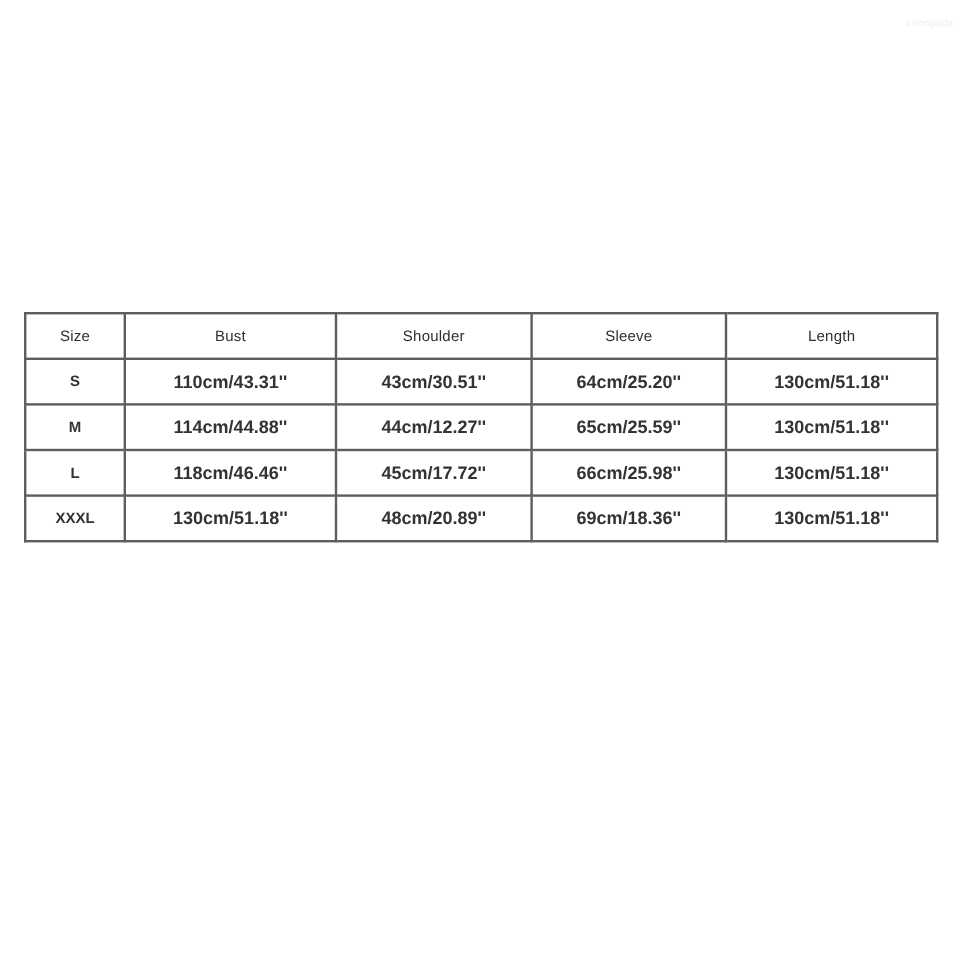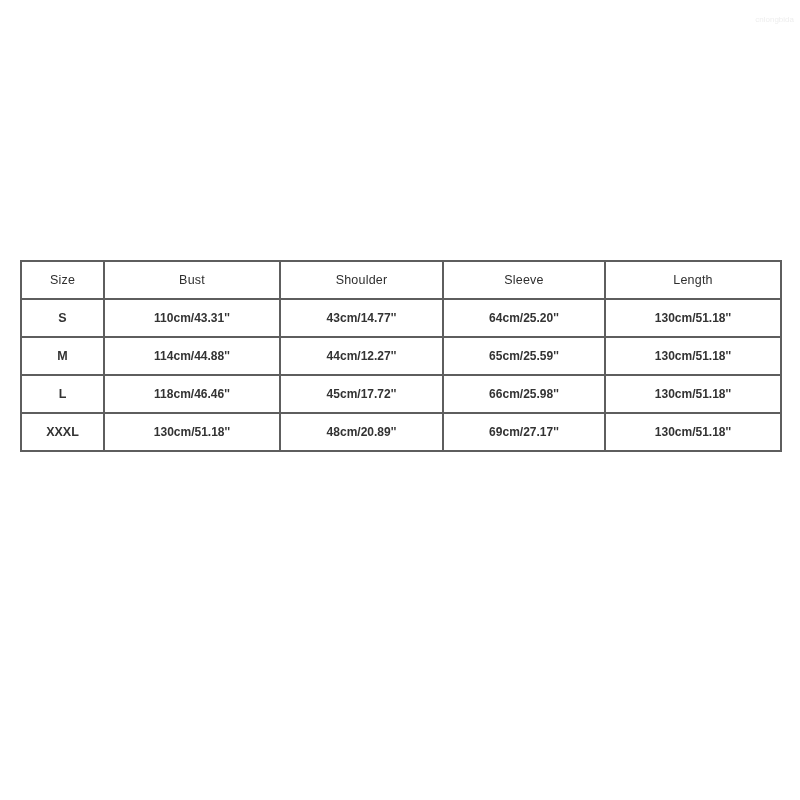--- a/index.html
+++ b/index.html
@@ -29,21 +29,21 @@
       width: 760px;
       border-collapse: collapse;
       table-layout: fixed;
       border: 2px solid #6a6a6a;
     }
     .size-table th, .size-table td {
       border: 2px solid #5e5e5e;
       height: 36px;
       text-align: center;
       vertical-align: middle;
-      font-size: 12px;
+      font-size: 15px;
       font-weight: bold;
       color: #333333;
       padding: 0;
     }
     .size-table th {
       font-weight: normal;
       font-size: 12.5px;
       color: #2e2e2e;
       letter-spacing: 0.2px;
     }
@@ -75,21 +75,21 @@
       <th>Bust</th>
       <th>Shoulder</th>
       <th>Sleeve</th>
       <th>Length</th>
     </tr>
   </thead>
   <tbody>
     <tr>
       <td class="size-cell">S</td>
       <td>110cm/43.31''</td>
-      <td>43cm/14.77''</td>
+      <td>43cm/30.51''</td>
       <td>64cm/25.20''</td>
       <td>130cm/51.18''</td>
     </tr>
     <tr>
       <td class="size-cell">M</td>
       <td>114cm/44.88''</td>
       <td>44cm/12.27''</td>
       <td>65cm/25.59''</td>
       <td>130cm/51.18''</td>
     </tr>
@@ -97,17 +97,17 @@
       <td class="size-cell">L</td>
       <td>118cm/46.46''</td>
       <td>45cm/17.72''</td>
       <td>66cm/25.98''</td>
       <td>130cm/51.18''</td>
     </tr>
     <tr>
       <td class="size-cell">XXXL</td>
       <td>130cm/51.18''</td>
       <td>48cm/20.89''</td>
-      <td>69cm/27.17''</td>
+      <td>69cm/18.36''</td>
       <td>130cm/51.18''</td>
     </tr>
   </tbody>
 </table>
 
 </body></html>

